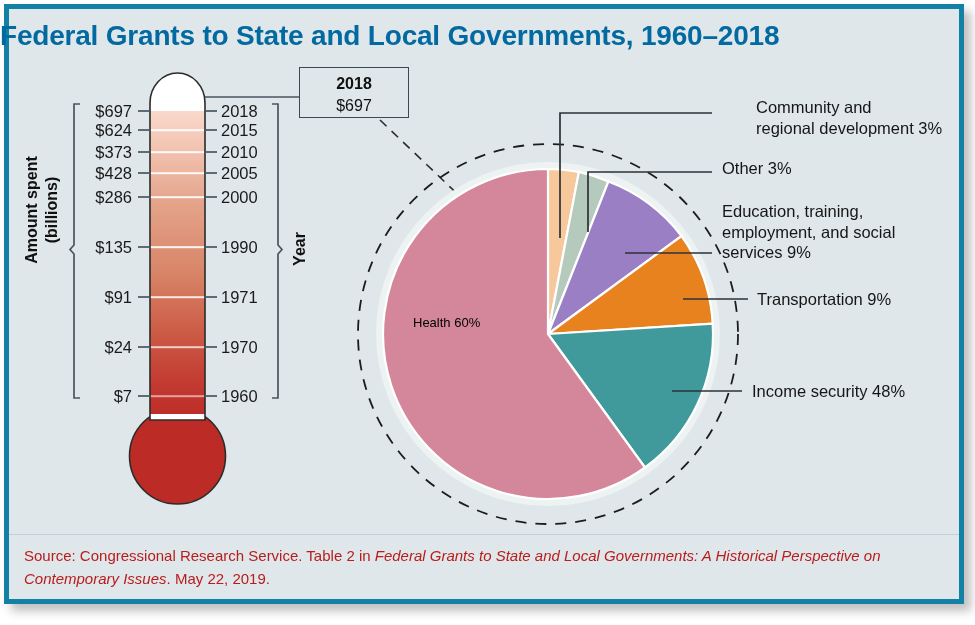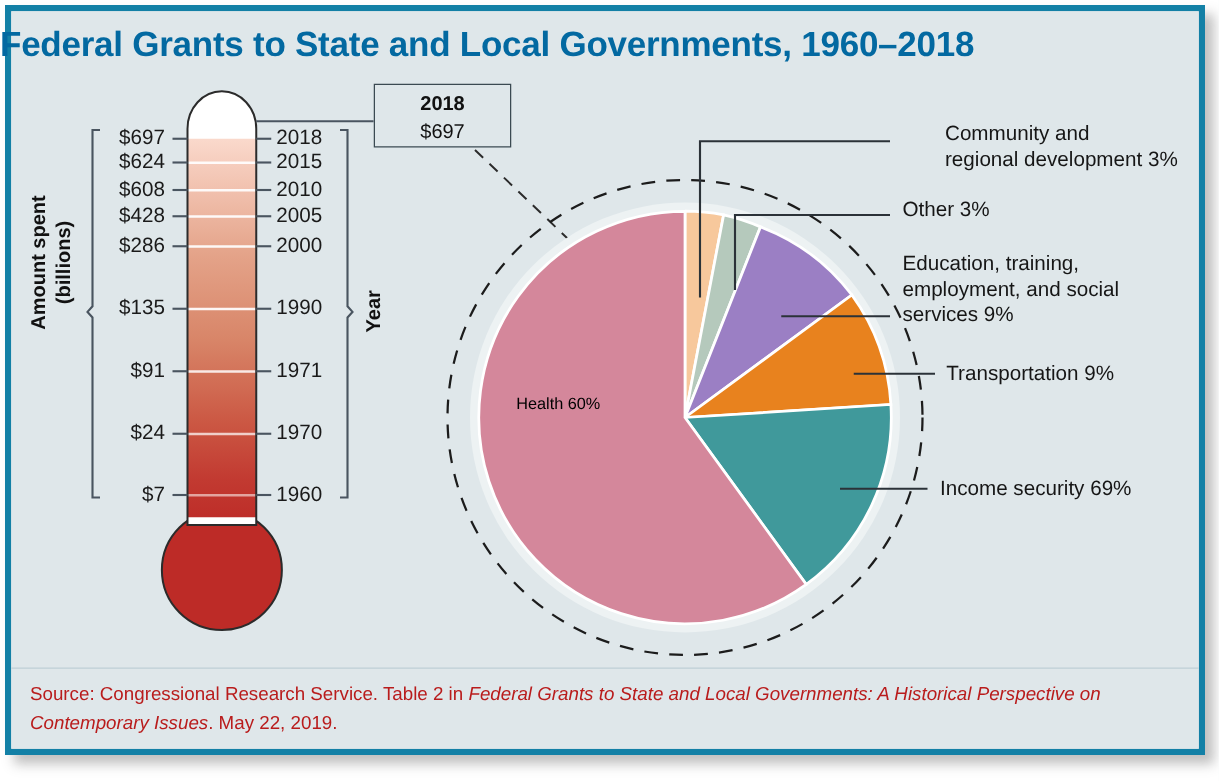--- a/index.html
+++ b/index.html
@@ -254,21 +254,21 @@
         <path d="M683,299 L748,299"></path>
 
         <path d="M672,391 L742,391"></path>
       </g>
     </g>
   </svg>
 
   <div>
     <div class="tick-amount" style="left:34px; top:111px; width:98px;">$697</div>
     <div class="tick-amount" style="left:34px; top:130px; width:98px;">$624</div>
-    <div class="tick-amount" style="left:34px; top:152px; width:98px;">$608</div>
+    <div class="tick-amount" style="left:34px; top:152px; width:98px;">$373</div>
     <div class="tick-amount" style="left:34px; top:173px; width:98px;">$428</div>
     <div class="tick-amount" style="left:34px; top:197px; width:98px;text-align:right;">$286</div>
     <div class="tick-amount" style="left:34px; top:247px; width:98px;">$135</div>
     <div class="tick-amount" style="left:34px; top:297px; width:98px;">$91</div>
     <div class="tick-amount" style="left:34px; top:347px; width:98px;">$24</div>
     <div class="tick-amount" style="left:34px; top:396px; width:98px;">$7</div>
   </div>
 
   <div>
     <div class="tick-year" style="left:221px; top:111px;">2018</div>
@@ -291,19 +291,19 @@
     <div id="callout-value">$697</div>
   </div>
 
   <div class="pie-label" style="left:722px; top:97px;margin-left:34px;">Community and
 regional development 3%</div>
   <div class="pie-label" style="left:722px; top:158px;">Other 3%</div>
   <div class="pie-label" style="left:722px; top:201px;">Education, training,
 employment, and social
 services 9%</div>
   <div class="pie-label" style="left:757px; top:289px;">Transportation 9%</div>
-  <div class="pie-label" style="left:752px; top:381px;">Income security 69%</div>
+  <div class="pie-label" style="left:752px; top:381px;">Income security 48%</div>
   <div id="health-label">Health 60%</div>
 
   <div id="source-divider"></div>
   <div id="source-note"><span>Source: Congressional Research Service. Table 2 in </span><i>Federal Grants to State and Local Governments: A Historical Perspective on Contemporary Issues</i><span>. May 22, 2019.</span></div>
 
 </div>
 
 </body></html>

